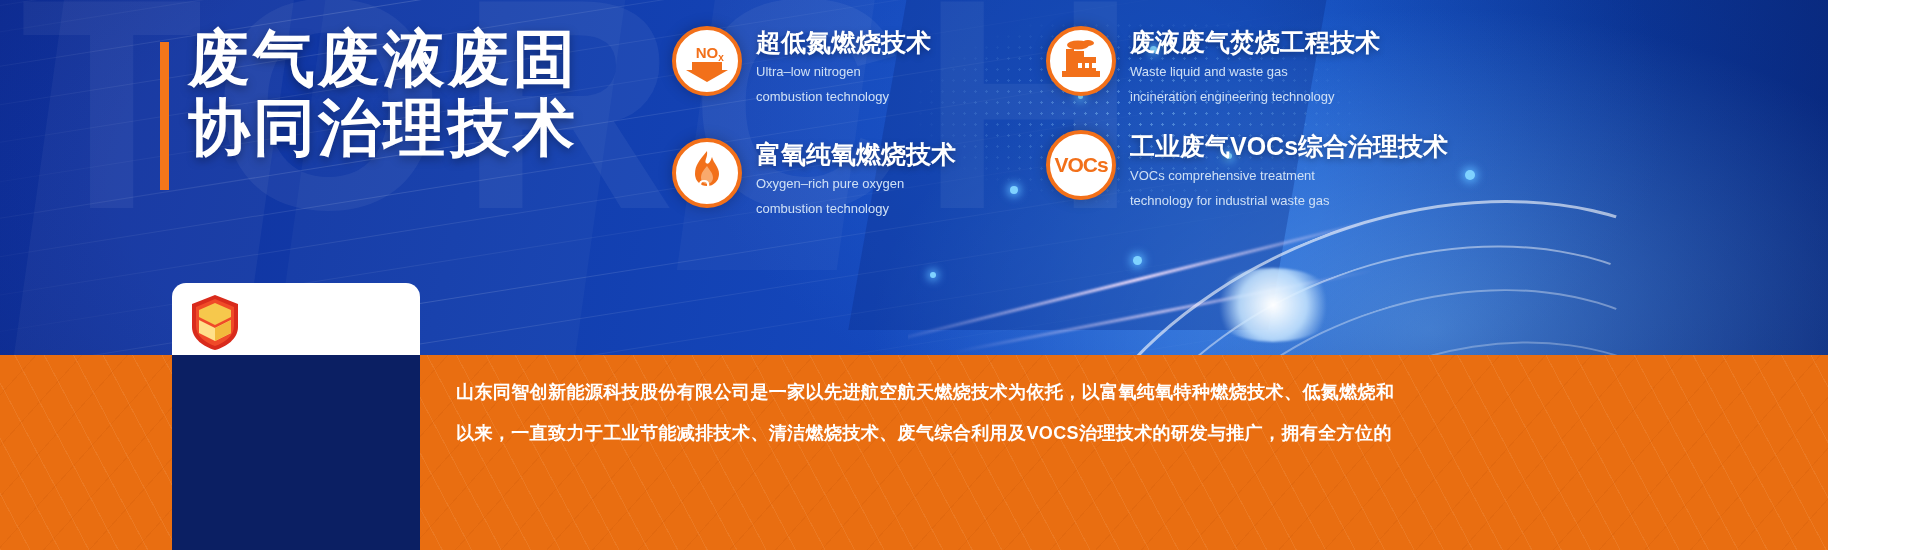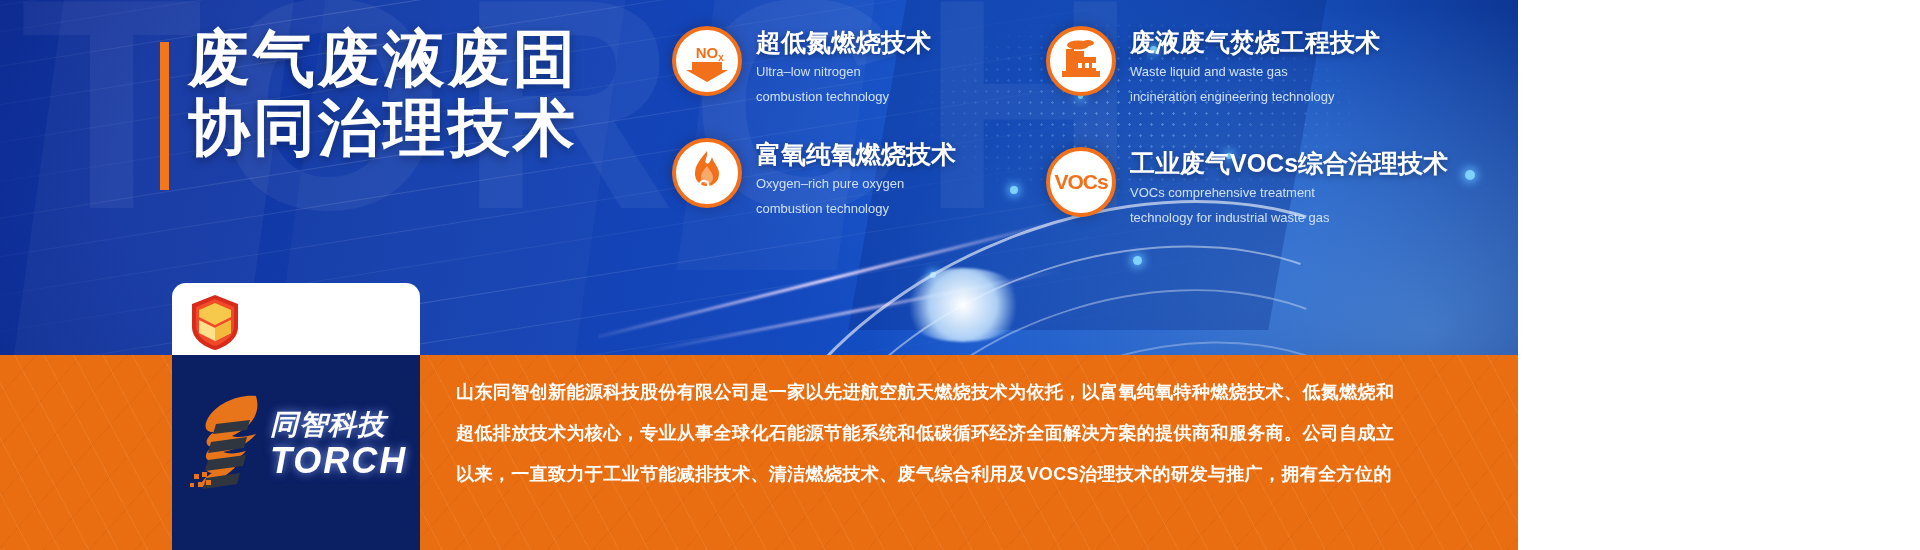--- a/index.html
+++ b/index.html
@@ -1,19 +1,19 @@
 <!DOCTYPE html>
 <html><head>
 <meta charset="utf-8">
 <style>
   html,body{margin:0;padding:0;background:#fff;}
   body{font-family:"Liberation Sans","DejaVu Sans",sans-serif;}
 
   #banner{
-    position:relative;width:1518px;height:550px;overflow:hidden;
+    position:relative;width:1828px;height:550px;overflow:hidden;
     background:#0f766e;
   }
 
   
   .bg-base{
     position:absolute;inset:0;
     background:
       radial-gradient(900px 520px at 1430px 330px, rgba(120,190,255,.55), rgba(120,190,255,0) 62%),
       radial-gradient(700px 460px at 1180px 110px, rgba(40,110,220,.55), rgba(40,110,220,0) 70%),
       linear-gradient(103deg,#0f2f9a 0%,#123cab 26%,#1447bb 48%,#1350c6 64%,#0d3ea8 82%,#0a2f8e 100%);
@@ -65,21 +65,21 @@
     font-size:62px;line-height:69px;letter-spacing:3px;
     text-shadow:0 3px 10px rgba(0,0,0,.35);}
   .headline div{white-space:nowrap;}
 
   
   .features{position:absolute;left:672px;top:26px;width:800px;}
   .feat{position:absolute;display:flex;align-items:flex-start;gap:14px;}
   .feat.f0{left:0;top:0;}
   .feat.f1{left:374px;top:0;}
   .feat.f2{left:0;top:112px;}
-  .feat.f3{left:374px;top:121px;}
+  .feat.f3{left:374px;top:104px;}
 
   .ficon{width:70px;height:70px;flex:0 0 70px;border-radius:50%;
     background:#fff;border:4px solid #f2701a;box-sizing:border-box;
     display:flex;align-items:center;justify-content:center;position:relative;
     box-shadow:0 0 14px rgba(0,0,0,.25);}
   .ftext{padding-top:1px;}
   .fzh{color:#fff;font-size:25px;font-weight:bold;line-height:30px;white-space:nowrap;
     text-shadow:0 2px 6px rgba(0,0,0,.35);}
   .fen{color:#cfe0f5;font-size:13px;line-height:21px;margin-top:4px;white-space:nowrap;
     font-family:"Liberation Sans",sans-serif;}
@@ -252,40 +252,19 @@
       </svg>
     </span>
   </div>
   <div class="badge-tip"></div>
 
   <div class="orange-band">
     <div class="tex"></div>
   </div>
 
   <div class="logo-panel"></div>
-  <div class="logo-wrap">
-    <span>
-      <svg width="88" height="112" viewBox="0 0 88 112" aria-hidden="true">
-        <path d="M70 8 C52 6 30 16 22 30 c-5 9 -2 15 6 14 c-9 6 -10 14 -2 15 c-8 6 -8 13 -1 14 c-7 5 -6 12 1 12 c0 0 -10 6 -13 14 c16 -4 30 -12 38 -22 c-10 3 -18 4 -22 2 c12 -2 24 -8 31 -16 c-10 3 -18 3 -23 1 c13 -2 26 -9 33 -18 c-10 3 -19 4 -24 2 C62 40 76 28 70 8 z" fill="#e8751a"></path>
-        <path d="M30 36 l34 -4 l-3 10 l-34 4 z" fill="#2f3640"></path>
-        <path d="M25 54 l36 -5 l-3 11 l-36 5 z" fill="#2f3640"></path>
-        <path d="M22 72 l38 -5 l-3 11 l-38 5 z" fill="#2f3640"></path>
-        <path d="M20 90 l34 -5 l-3 11 l-34 5 z" fill="#2f3640"></path>
-        <g fill="#e8751a">
-          <rect x="8" y="86" width="5" height="5"></rect>
-            <rect x="16" y="84" width="5" height="5"></rect>
-          <rect x="12" y="94" width="5" height="5"></rect>
-            <rect x="20" y="92" width="5" height="5"></rect>
-          <rect x="4" y="95" width="4" height="4"></rect>
-        </g>
-      </svg>
-    </span>
-    <div class="logo-zh">同智科技</div>
-    <div class="logo-en">TORCH</div>
-  </div>
 
   <div class="paragraph">
     <p>山东同智创新能源科技股份有限公司是一家以先进航空航天燃烧技术为依托，以富氧纯氧特种燃烧技术、低氮燃烧和</p>
-    <p>超低排放技术为核心，专业从事全球化石能源节能系统和低碳循环经济全面解决方案的提供商和服务商。公司自成立</p>
     <p>以来，一直致力于工业节能减排技术、清洁燃烧技术、废气综合利用及VOCS治理技术的研发与推广，拥有全方位的</p>
   </div>
 
 </div>
 
 </body></html>

